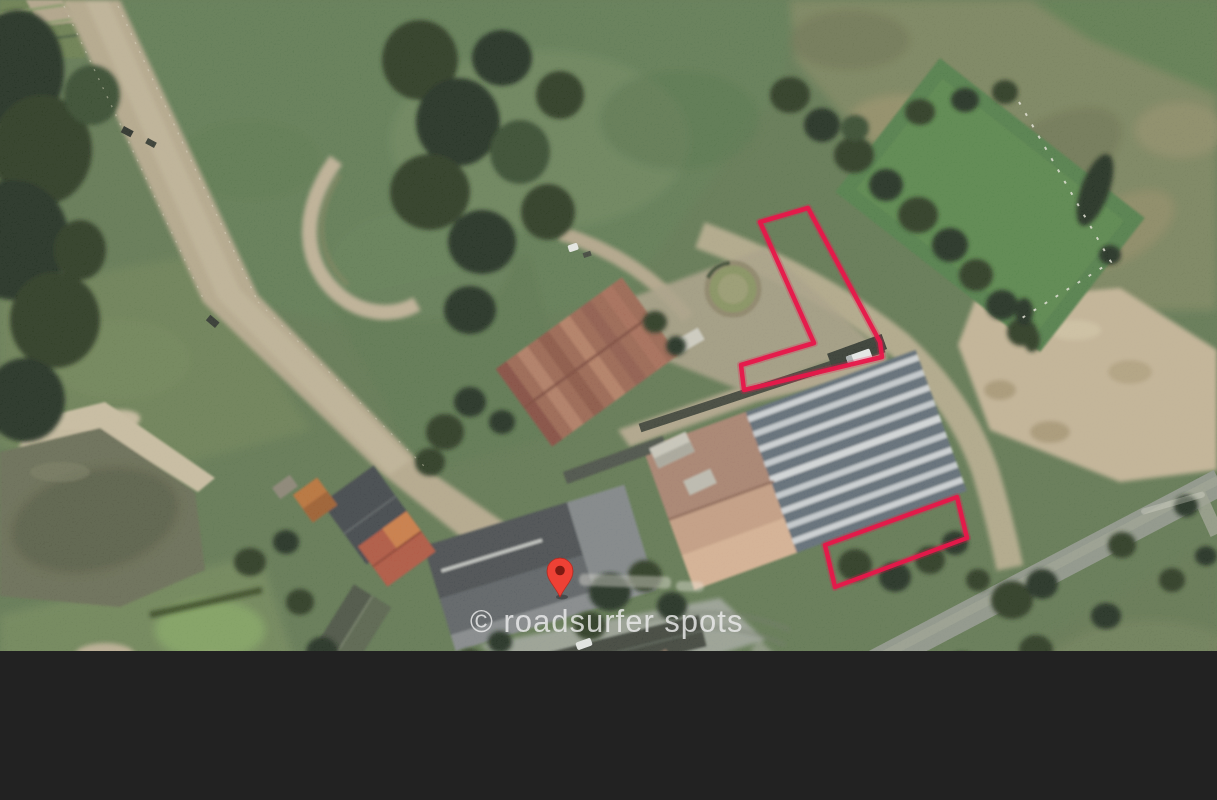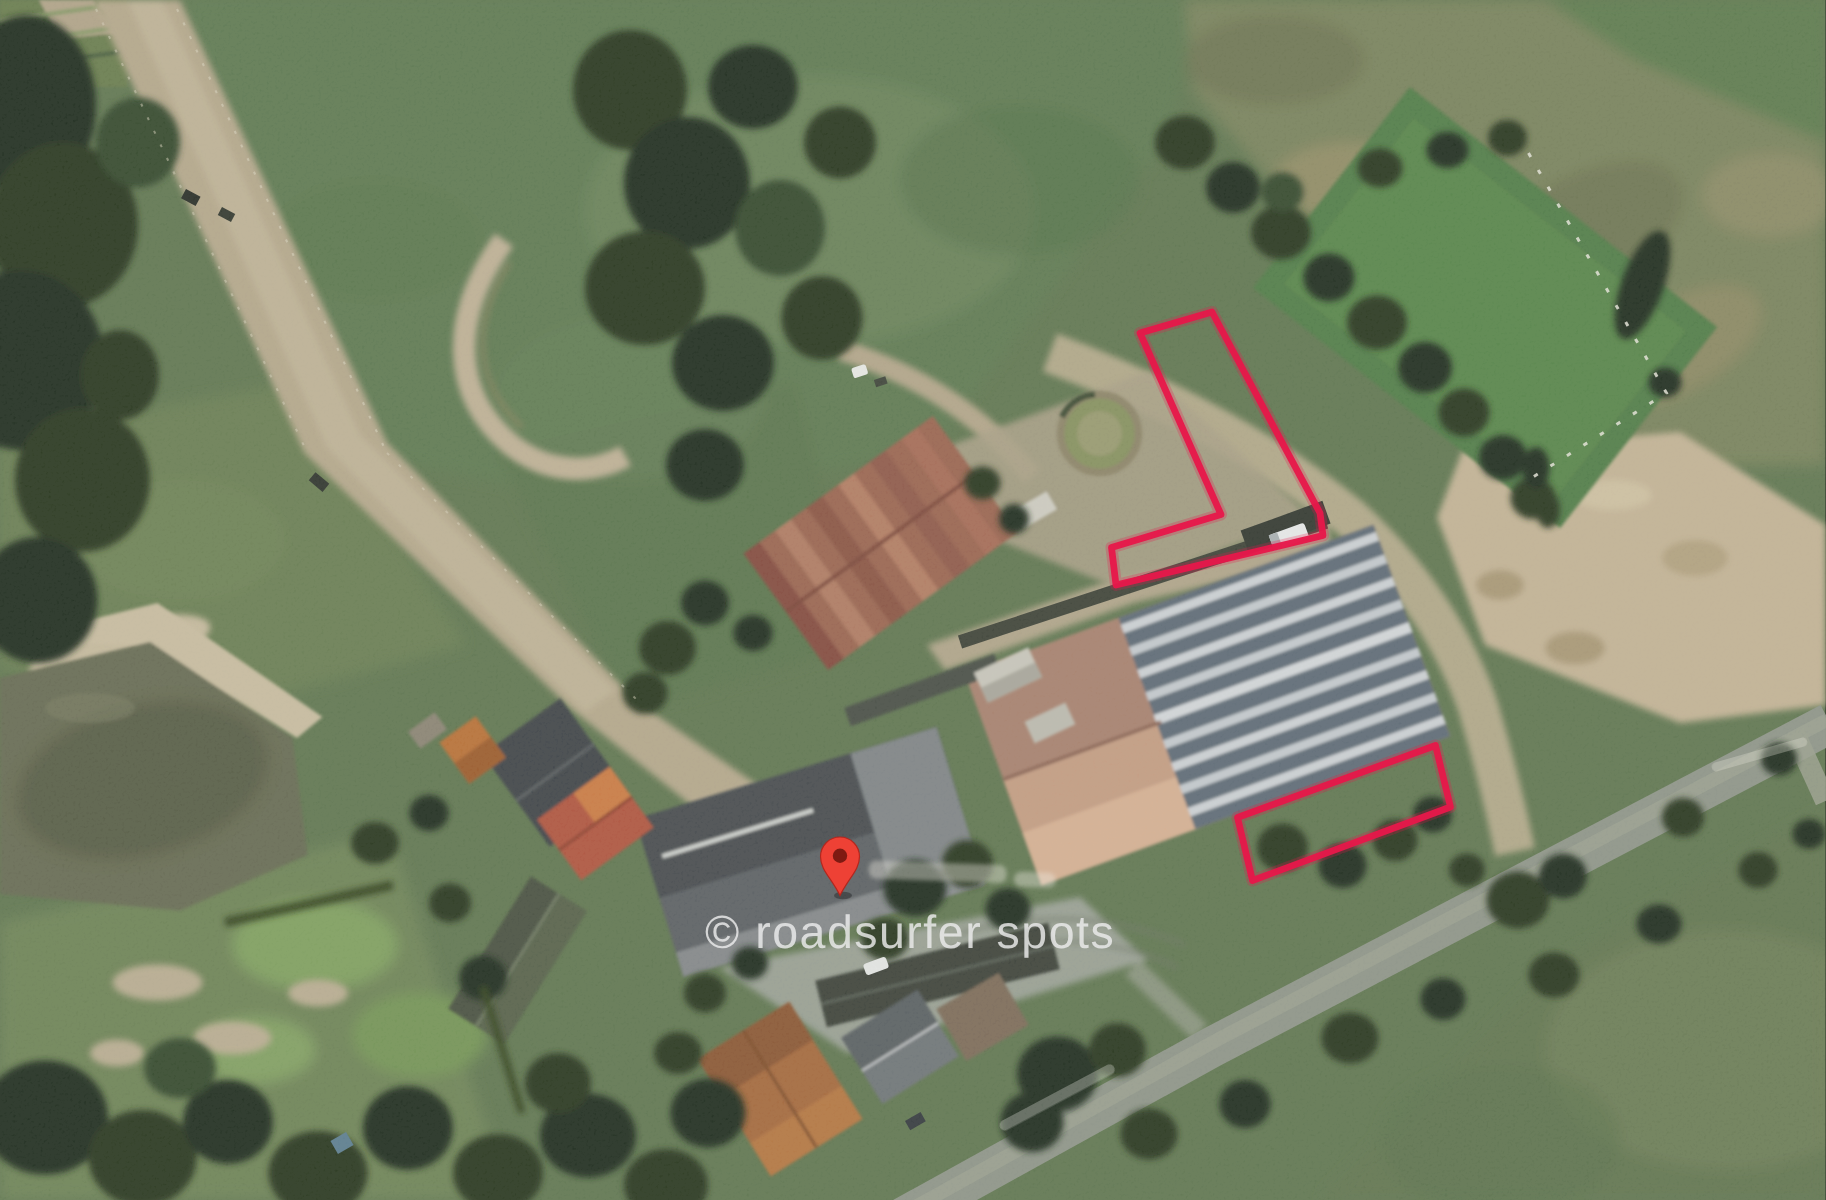--- a/index.html
+++ b/index.html
@@ -1,16 +1,16 @@
 <!DOCTYPE html>
 <html><head>
 <meta charset="utf-8">
 <style>
   html,body{margin:0;padding:0;background:#222;}
-  #screen{position:relative;width:1217px;height:800px;overflow:hidden;
+  #screen{position:relative;width:1217px;height:651px;overflow:hidden;
           font-family:"Liberation Sans",sans-serif;background:#5d7351;}
   svg{position:absolute;left:0;top:0;}
   .watermark{
     position:absolute;left:470px;top:604px;
     font-size:31px;font-weight:400;letter-spacing:1px;
     color:rgba(237,237,237,0.82);white-space:nowrap;user-select:none;
   }
   
   .t1{fill:#26351f}.t2{fill:#1f2b1a}.t3{fill:#33462a}
 </style>

